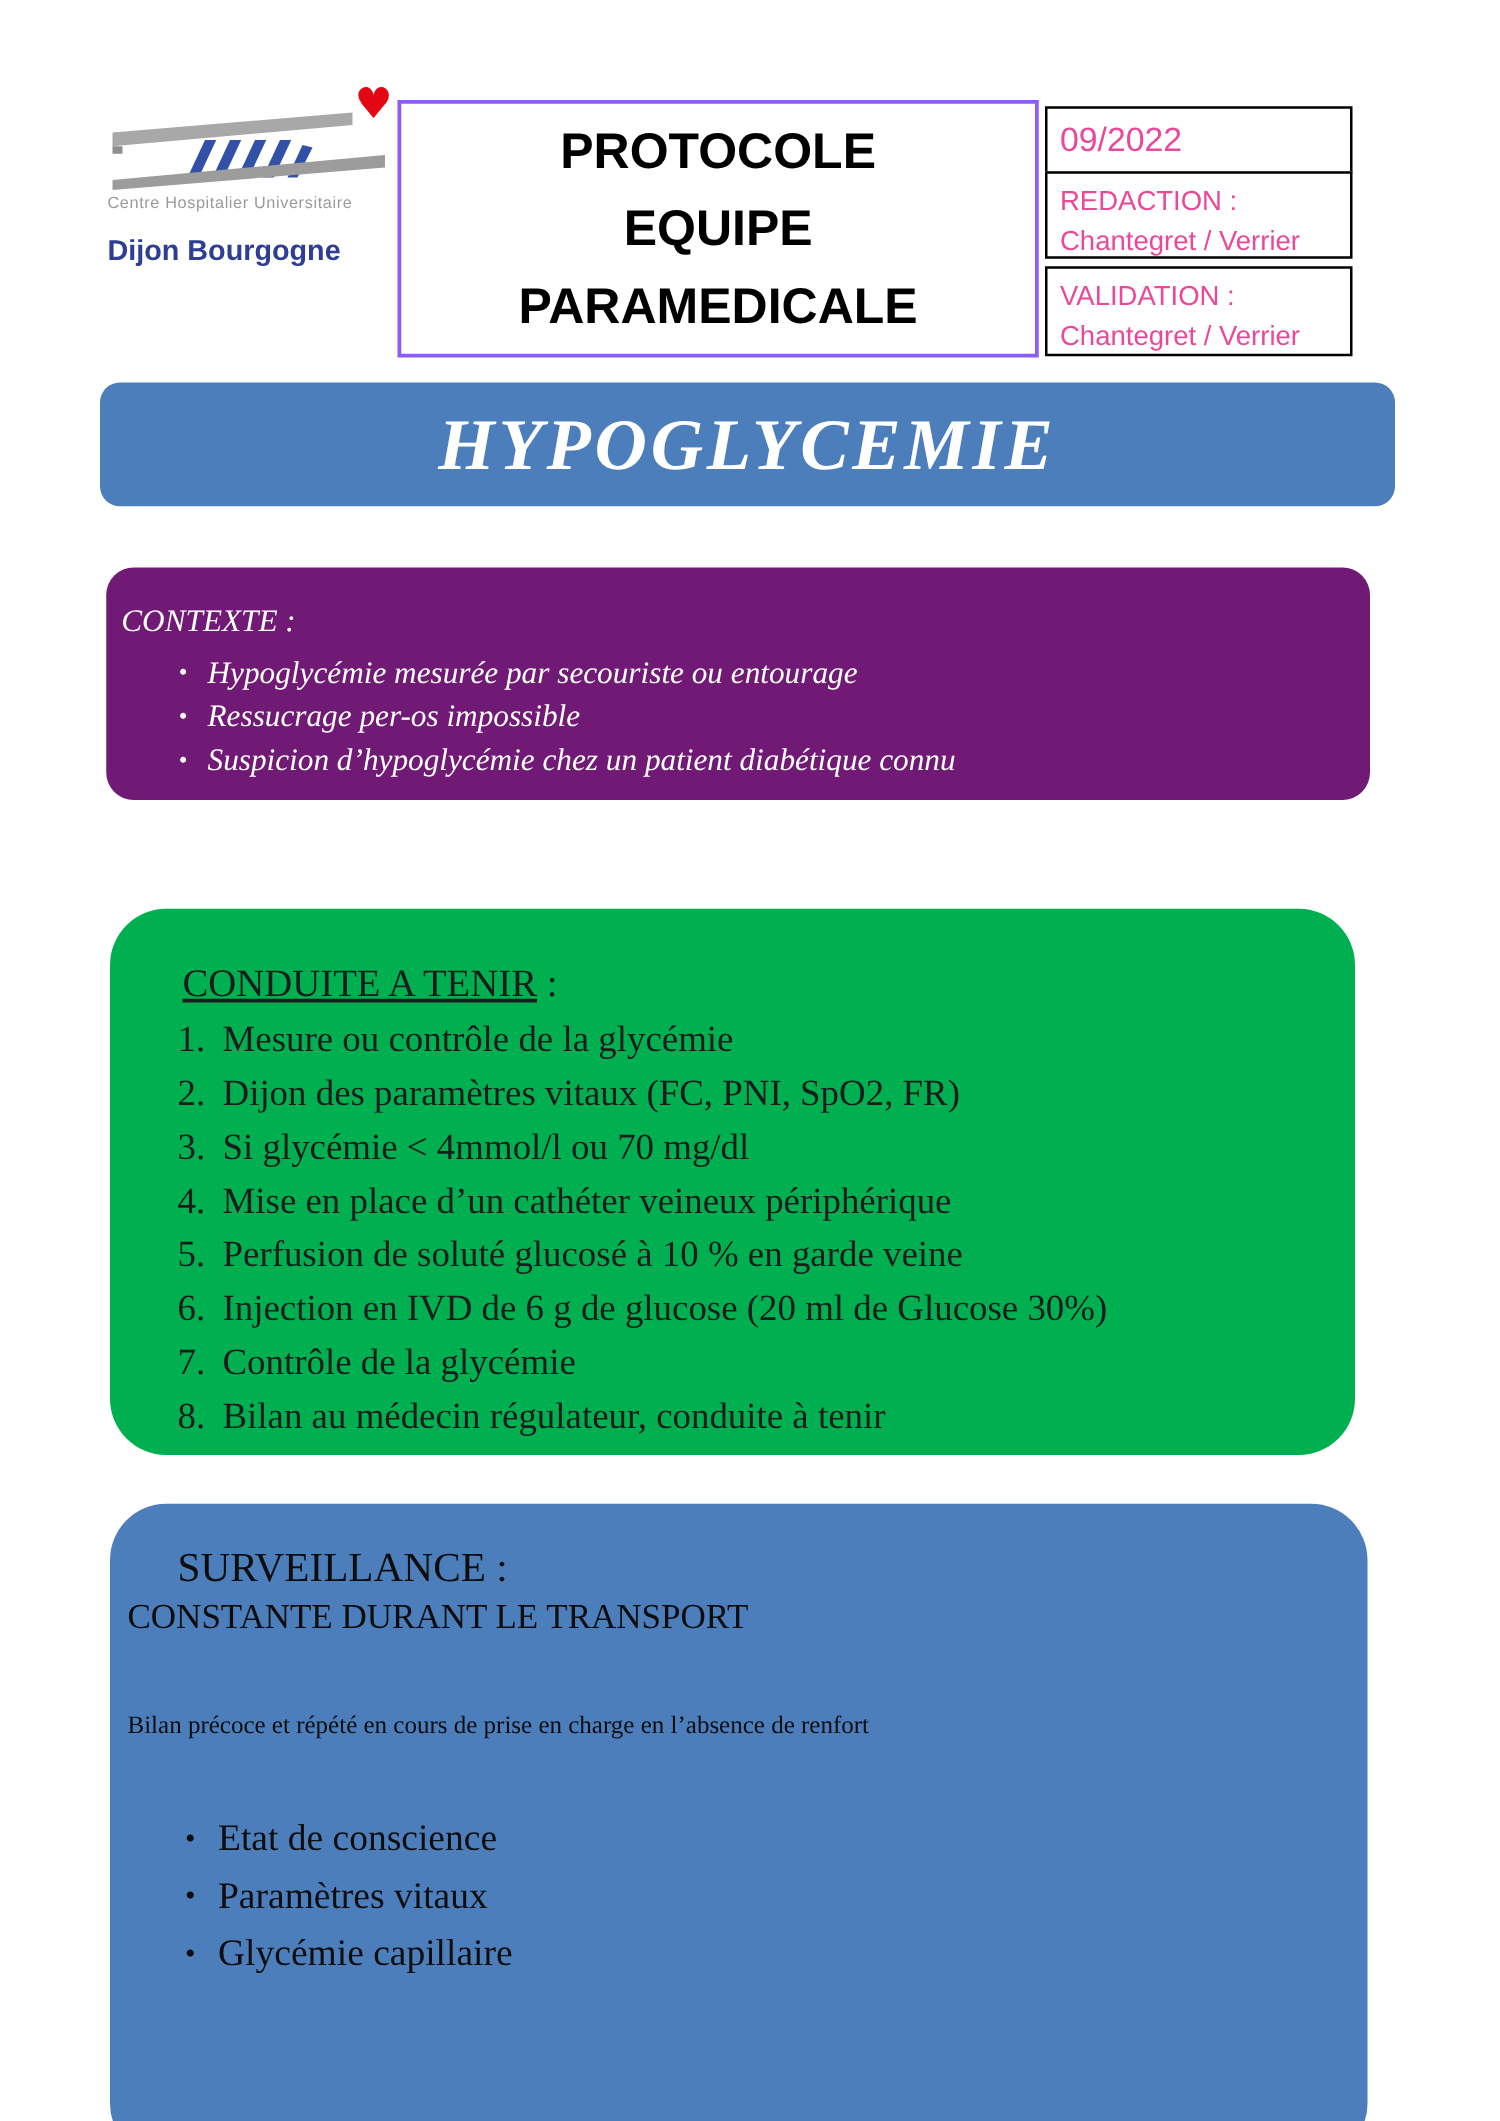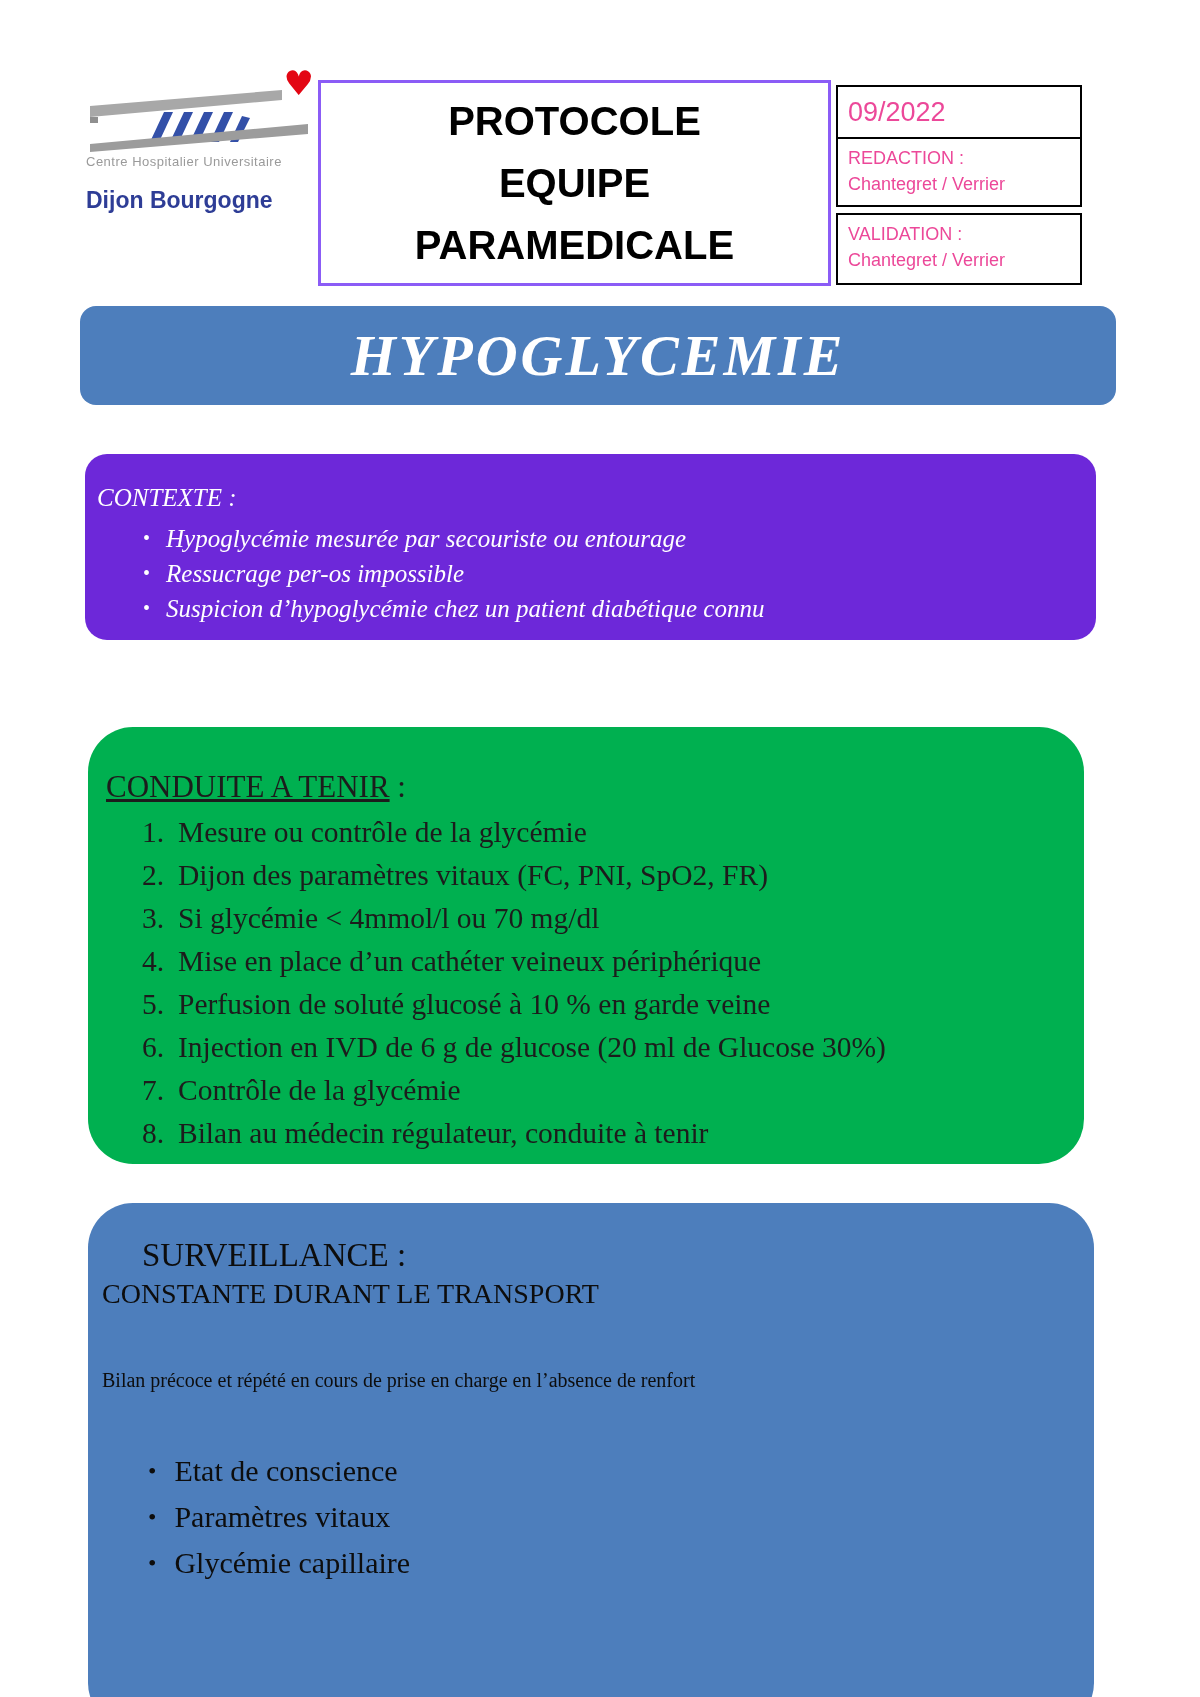--- a/index.html
+++ b/index.html
@@ -28,54 +28,54 @@
     position:absolute; left:318px; top:80px; width:513px; height:206px;
     border:3px solid #8b5cf6; display:flex; flex-direction:column;
     align-items:center; justify-content:center; gap:17px;
     font-family:"Liberation Sans", sans-serif; font-weight:bold; font-size:40px;
     color:#000; text-align:center;
   }
 
   .meta-col { position:absolute; left:836px; top:85px; width:246px; font-family:"Liberation Sans", sans-serif; color:#ec4899; }
   .meta-box { border:2px solid #000; padding:6px 10px; background:#fff; }
   .meta-date { height:54px; display:flex; align-items:center; font-size:27px; }
-  .meta-block { height:70px; font-size:18px; line-height:1.45; }
+  .meta-block { height:70px; font-size:22px; line-height:1.45; }
   .meta-block.redaction { margin-top:-2px; }
   .meta-block.validation { margin-top:6px; height:72px; }
 
   
   .banner {
     position:absolute; left:80px; top:306px; width:1036px; height:99px;
     background:#4d7ebc; border-radius:16px;
     display:flex; align-items:center; justify-content:center;
   }
   .banner-title {
     margin:0; color:#ffffff; font-family:"Liberation Serif", serif;
     font-style:italic; font-weight:bold; font-size:58px; letter-spacing:3px;
   }
 
   
   .context-box {
     position:absolute; left:85px; top:454px; width:1011px; height:186px;
-    background:#6d28d9; border-radius:22px; color:#ffffff;
+    background:#701a75; border-radius:22px; color:#ffffff;
     font-style:italic; font-size:25px; padding:30px 24px 0 12px;
   }
   .context-label { font-size:25px; }
   .plain-list { list-style:none; margin:10px 0 0 0; padding:0 0 0 46px; }
   .plain-list li { display:flex; gap:16px; line-height:34px; align-items:baseline; }
   .bullet { font-style:normal; font-size:0.8em; transform:translateY(-2px); }
 
   
   .conduite-box {
     position:absolute; left:88px; top:727px; width:996px; height:437px;
     background:#00b050; border-radius:45px; color:#1c1c1c;
     padding:42px 26px 0 18px;
   }
   .conduite-title { font-size:31px; }
-  .conduite-title .u { text-decoration:underline; }
+  .conduite-title .u { text-decoration:underline;margin-left:40px; }
   .steps { list-style:none; margin:6px 0 0 0; padding:0 0 0 36px; }
   .steps li { display:flex; line-height:43px; font-size:29.5px; }
   .step-num { flex:0 0 36px; }
 
   
   .surv-box {
     position:absolute; left:88px; top:1203px; width:1006px; height:525px;
     background:#4d7ebc; border-radius:45px; color:#0d0d0d;
     padding:32px 40px 0 14px;
   }

